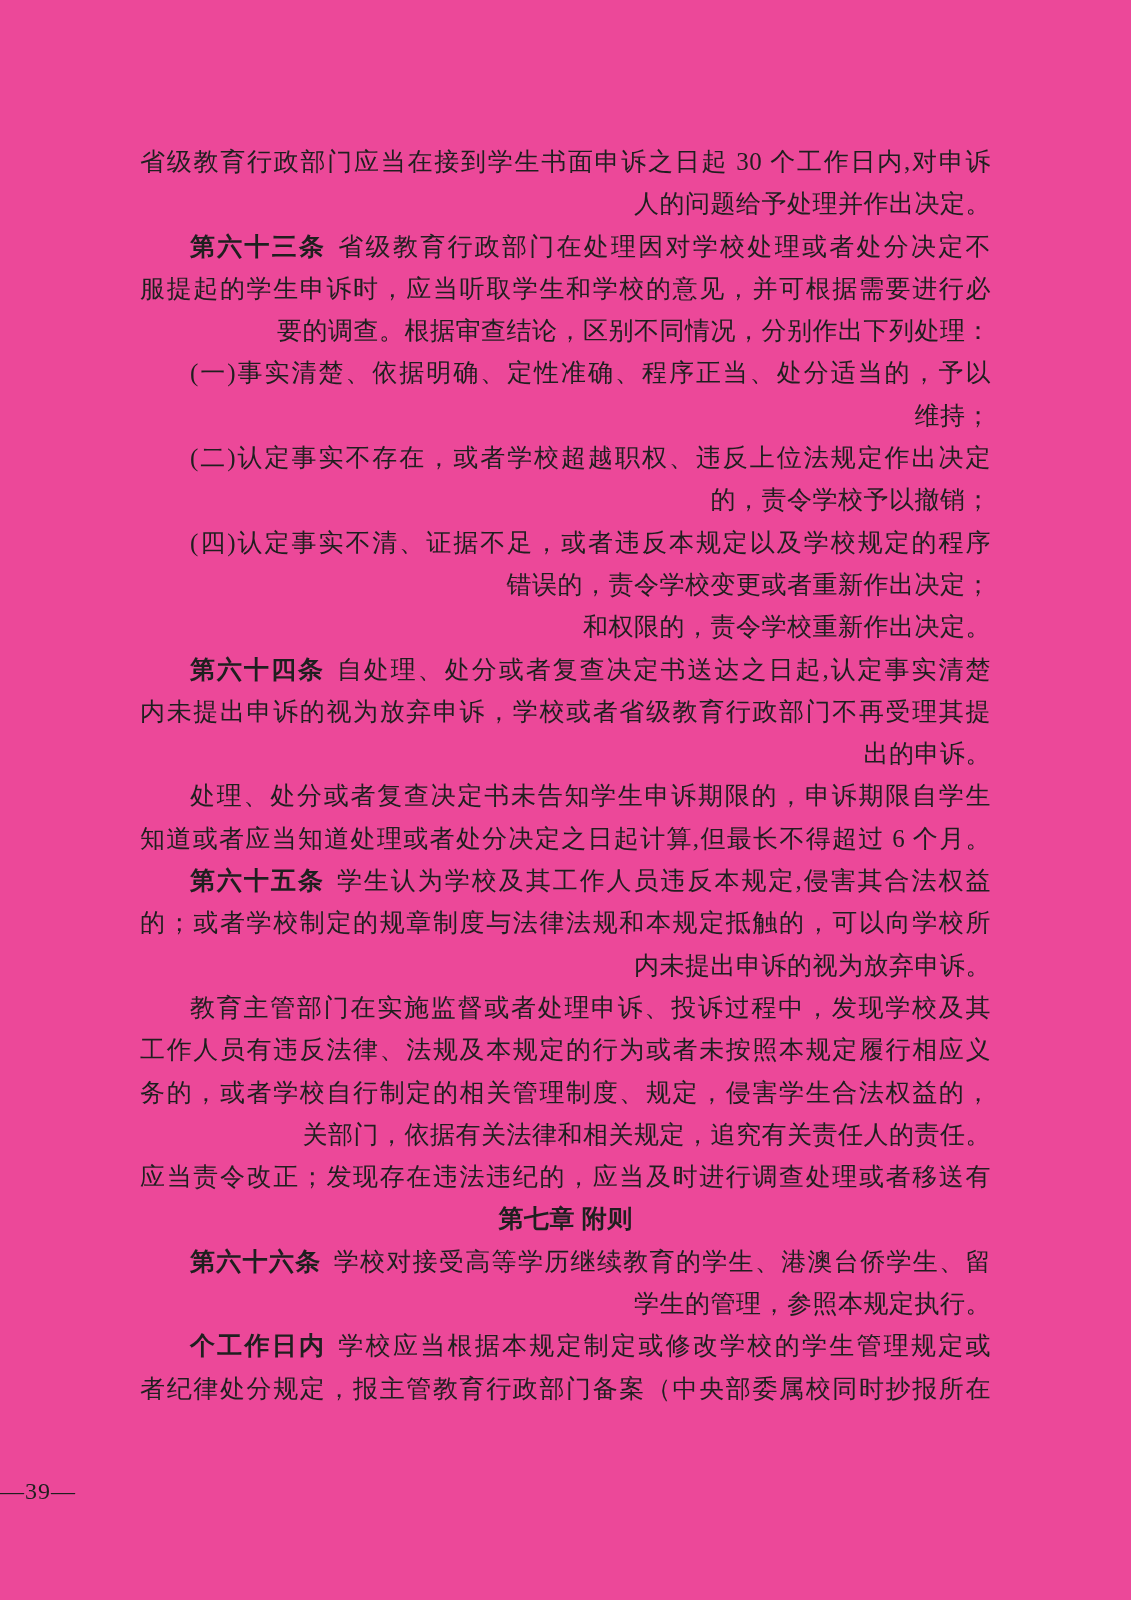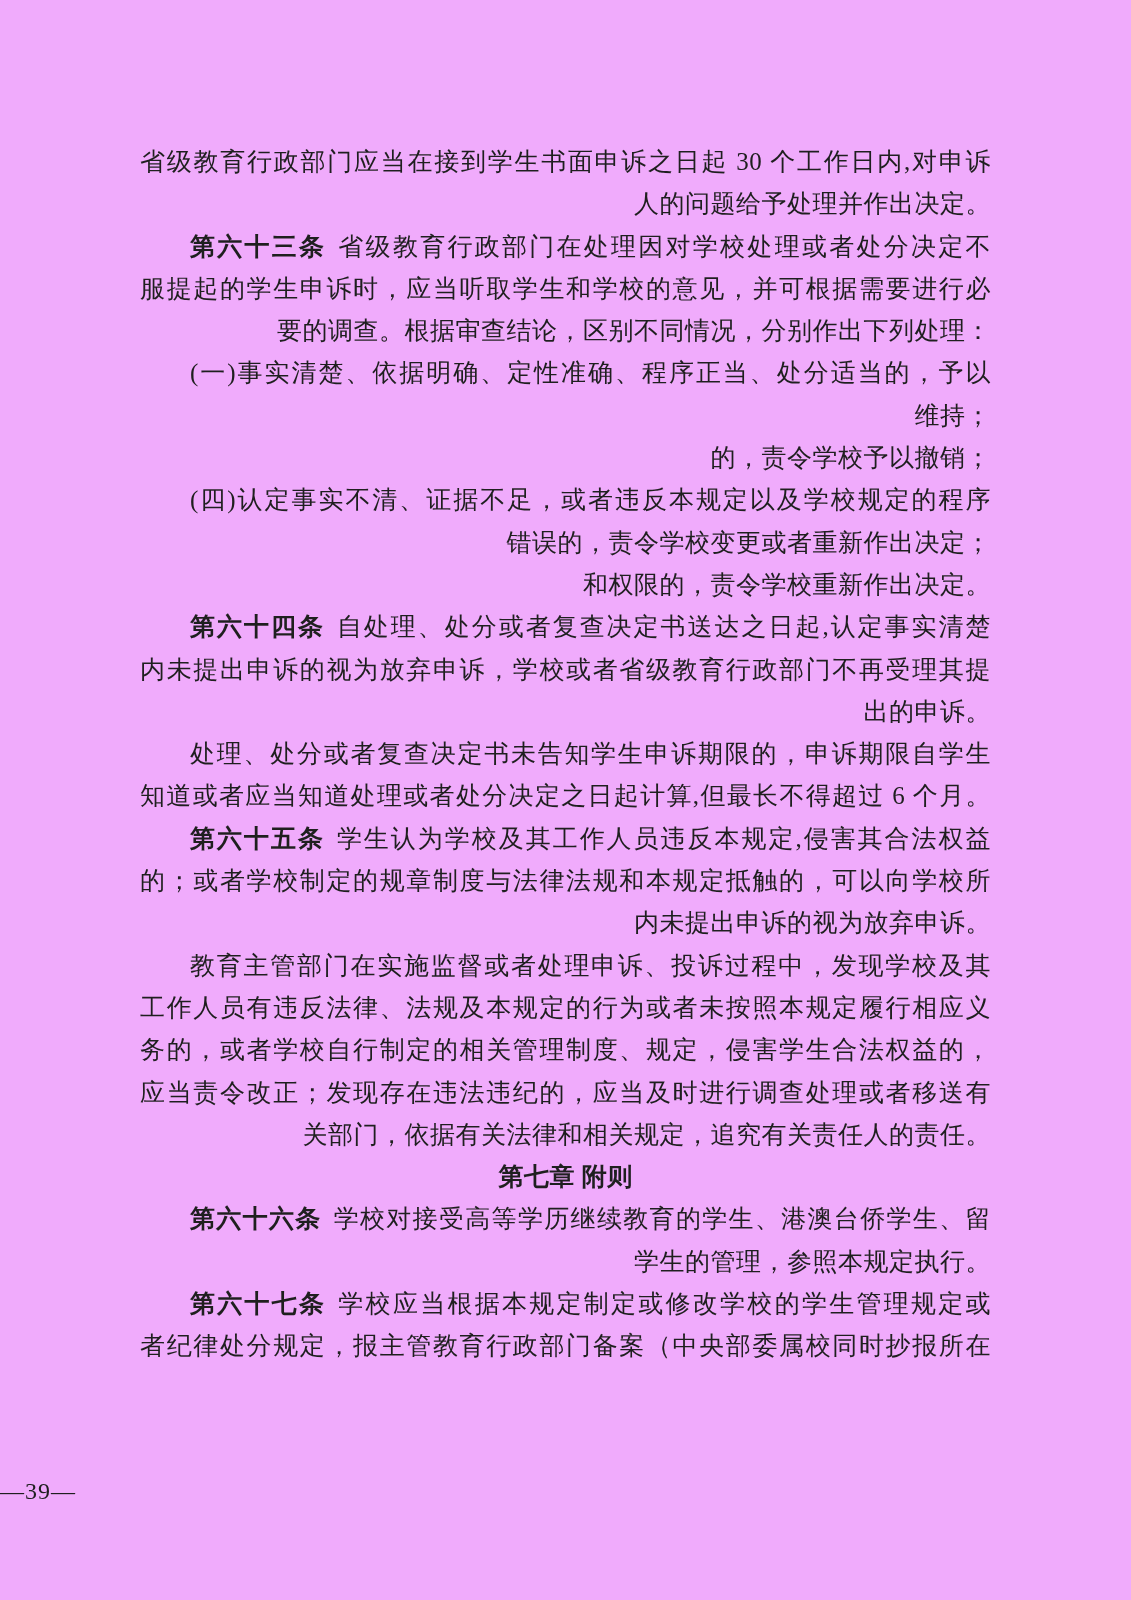--- a/index.html
+++ b/index.html
@@ -60,46 +60,47 @@
     width: 100%;
     font-size: 24px;
     letter-spacing: 1px;
     color: #1f1f1f;
     font-family: "Liberation Serif", serif;
   }
 </style>
 </head>
 <body>
 
-<div class="page" style="background: #f0abfc; color: rgb(31, 31, 31);">
+<div class="page" style="background: #ec4899; color: rgb(31, 31, 31);">
   <div class="text-block" id="text-block">
       <div class="line fill"><span>省级教育行政部门应当在接到学生书面申诉之日起 30 个工作日内,对申诉</span></div>
       <div class="line"><span>人的问题给予处理并作出决定。</span></div>
       <div class="line indent fill"><span class="article-no">第六十三条</span><span>省级教育行政部门在处理因对学校处理或者处分决定不</span></div>
       <div class="line fill"><span>服提起的学生申诉时，应当听取学生和学校的意见，并可根据需要进行必</span></div>
       <div class="line"><span>要的调查。根据审查结论，区别不同情况，分别作出下列处理：</span></div>
       <div class="line indent fill"><span>(一)事实清楚、依据明确、定性准确、程序正当、处分适当的，予以</span></div>
       <div class="line"><span>维持；</span></div>
+      <div class="line indent fill"><span>(二)认定事实不存在，或者学校超越职权、违反上位法规定作出决定</span></div>
       <div class="line"><span>的，责令学校予以撤销；</span></div>
       <div class="line indent fill"><span>(四)认定事实不清、证据不足，或者违反本规定以及学校规定的程序</span></div>
       <div class="line"><span>错误的，责令学校变更或者重新作出决定；</span></div>
       <div class="line"><span>和权限的，责令学校重新作出决定。</span></div>
       <div class="line indent fill"><span class="article-no">第六十四条</span><span>自处理、处分或者复查决定书送达之日起,认定事实清楚</span></div>
       <div class="line fill"><span>内未提出申诉的视为放弃申诉，学校或者省级教育行政部门不再受理其提</span></div>
       <div class="line"><span>出的申诉。</span></div>
       <div class="line indent fill"><span>处理、处分或者复查决定书未告知学生申诉期限的，申诉期限自学生</span></div>
       <div class="line fill"><span>知道或者应当知道处理或者处分决定之日起计算,但最长不得超过 6 个月。</span></div>
       <div class="line indent fill"><span class="article-no">第六十五条</span><span>学生认为学校及其工作人员违反本规定,侵害其合法权益</span></div>
       <div class="line fill"><span>的；或者学校制定的规章制度与法律法规和本规定抵触的，可以向学校所</span></div>
       <div class="line"><span>内未提出申诉的视为放弃申诉。</span></div>
       <div class="line indent fill"><span>教育主管部门在实施监督或者处理申诉、投诉过程中，发现学校及其</span></div>
       <div class="line fill"><span>工作人员有违反法律、法规及本规定的行为或者未按照本规定履行相应义</span></div>
       <div class="line fill"><span>务的，或者学校自行制定的相关管理制度、规定，侵害学生合法权益的，</span></div>
+      <div class="line"><span>关部门，依据有关法律和相关规定，追究有关责任人的责任。</span></div>
       <div class="line fill"><span>应当责令改正；发现存在违法违纪的，应当及时进行调查处理或者移送有</span></div>
-      <div class="line"><span>关部门，依据有关法律和相关规定，追究有关责任人的责任。</span></div>
       <div class="line heading"><span class="">第七章 附则</span></div>
       <div class="line indent fill"><span class="article-no">第六十六条</span><span>学校对接受高等学历继续教育的学生、港澳台侨学生、留</span></div>
       <div class="line"><span>学生的管理，参照本规定执行。</span></div>
-      <div class="line indent fill"><span class="article-no">第六十七条</span><span>学校应当根据本规定制定或修改学校的学生管理规定或</span></div>
+      <div class="line indent fill"><span class="article-no">个工作日内</span><span>学校应当根据本规定制定或修改学校的学生管理规定或</span></div>
       <div class="line fill"><span>者纪律处分规定，报主管教育行政部门备案（中央部委属校同时抄报所在</span></div>
     </div>
   <div class="page-number">—39—</div>
 </div>
 
 </body></html>

